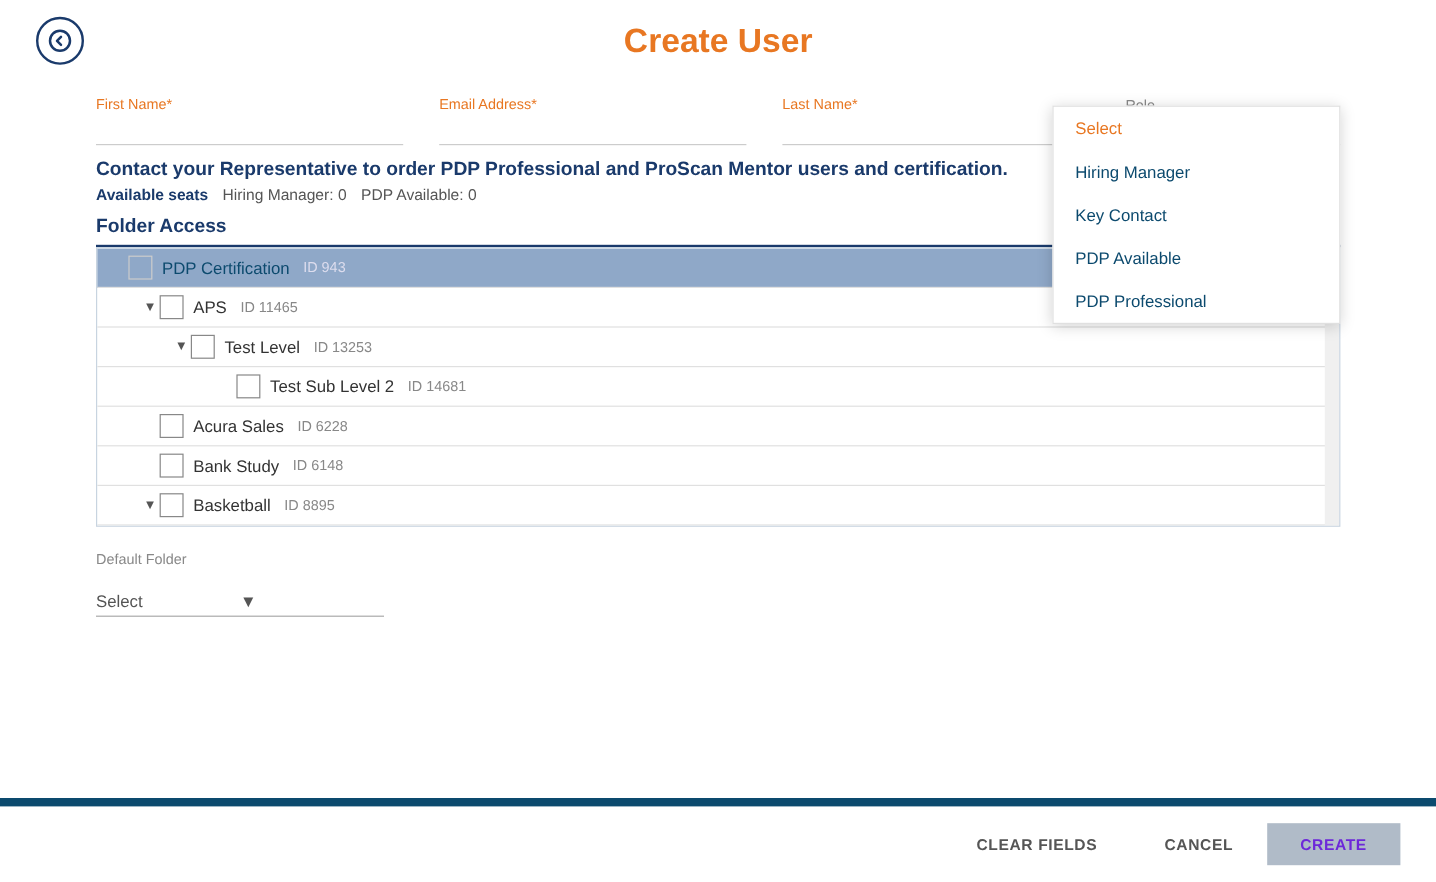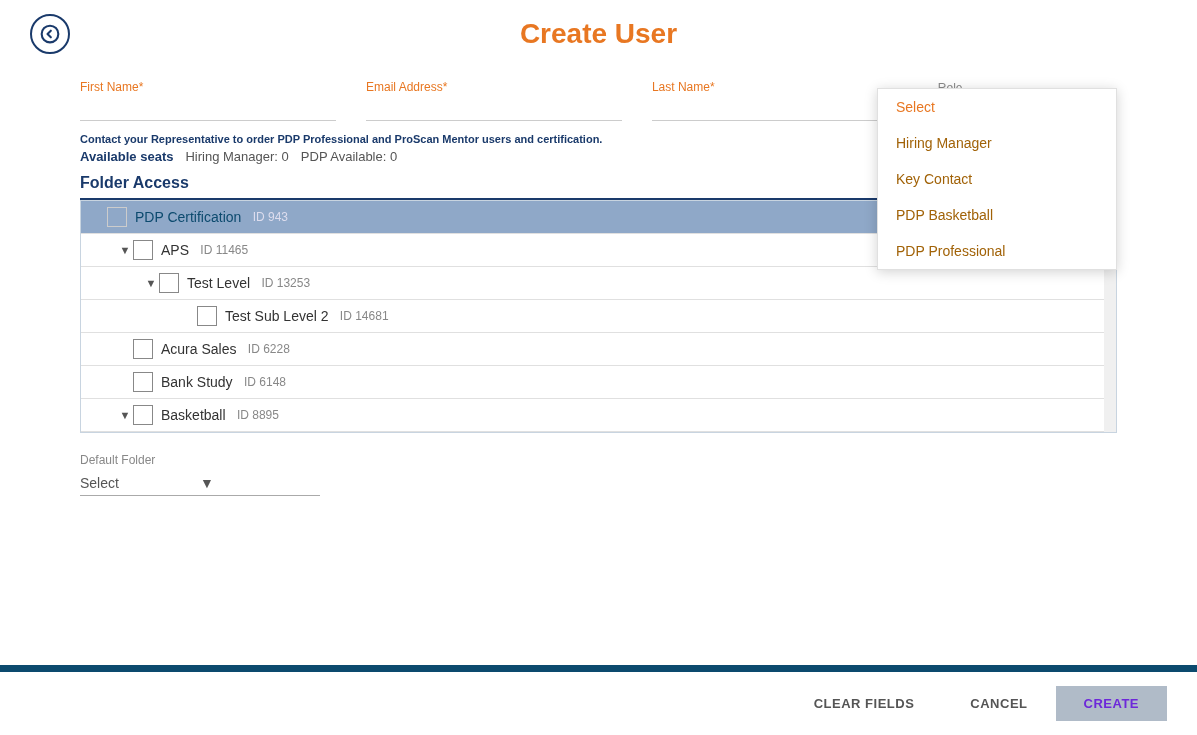--- a/index.html
+++ b/index.html
@@ -23,21 +23,21 @@
     .field-group label { font-size: 12px; color: #888; display: block; margin-bottom: 2px; }
     .field-group label span { color: #e87722; }
     .field-group input { width: 100%; border: none; border-bottom: 1px solid #ccc; padding: 4px 0; font-size: 14px; outline: none; color: #333; }
 
     
     .role-field { position: relative; flex: 0.7; }
     .role-field label { font-size: 12px; color: #888; display: block; margin-bottom: 2px; }
 
     
     .info-box { margin-bottom: 10px; }
-    .info-box .contact-msg { color: #1a3a6b; font-size: 11px; font-weight: 600; margin-bottom: 4px; }
+    .info-box .contact-msg { color: #1a3a6b; font-size: 16px; font-weight: 600; margin-bottom: 4px; }
     .info-box .seats-row { display: flex; align-items: center; gap: 12px; font-size: 13px; }
     .seats-label { font-weight: 600; color: #1a3a6b; }
     .seats-value { color: #555; }
 
     
     .folder-section { margin-top: 8px; }
     .folder-title { font-size: 16px; font-weight: 700; color: #1a3a6b; border-bottom: 2px solid #1a3a6b; padding-bottom: 6px; margin-bottom: 0; }
     .folder-row { border-bottom: 1px solid #e0e0e0; display: flex; align-items: center; padding: 6px 0; }
     .folder-row.highlight { background: #8fa8c8; }
     .chevron { width: 16px; height: 16px; display: inline-flex; align-items: center; justify-content: center; cursor: pointer; color: #555; font-size: 11px; flex-shrink: 0; }
@@ -46,35 +46,35 @@
     .folder-name.highlight { color: #0c4a6e; font-weight: 500; }
     .folder-id { font-size: 12px; color: #888; margin-left: 8px; }
     .folder-id.highlight { color: #dde; }
 
     .folder-list-wrap { border: 1px solid #c8d4e0; max-height: 290px; overflow: hidden; position: relative; }
     .scrollbar-track { position: absolute; right: 0; top: 0; bottom: 0; width: 12px; background: #f0f0f0; }
     .scrollbar-thumb { position: absolute; right: 0; top: 0; width: 12px; height: 60px; background: #c0c8d4; border-radius: 2px; }
 
     
     .default-folder-section { margin-top: 20px; padding-bottom: 20px; }
-    .default-folder-label { font-size: 12px; color: #888; margin-bottom: 4px; }
+    .default-folder-label { font-size: 12px; color: #888; margin-bottom: 16px; }
     .default-folder-select { display: flex; align-items: center; border-bottom: 1px solid #aaa; width: 240px; padding: 4px 0; cursor: pointer; }
     .default-folder-select span { flex: 1; font-size: 14px; color: #555; }
     .dropdown-arrow { color: #888; font-size: 12px; }
 
     
     .bottom-bar { position: absolute; bottom: 0; left: 0; right: 0; display: flex; justify-content: flex-end; align-items: center; padding: 14px 30px; background: #fff; border-top: 7px solid #0c4a6e; gap: 0; }
     .btn { padding: 10px 28px; font-size: 13px; font-weight: 600; letter-spacing: 0.5px; border: none; cursor: pointer; }
     .btn-clear { background: transparent; color: #555; }
     .btn-cancel { background: transparent; color: #555; }
     .btn-create { background: #b0bbc8; color: #6d28d9; }
 
     
     .dropdown-overlay { position: absolute; top: 88px; right: 80px; width: 240px; background: #fff; box-shadow: 0 2px 12px rgba(0,0,0,0.18); z-index: 100; border: 1px solid #e0e0e0; }
-    .dropdown-overlay .d-item { padding: 10px 18px; font-size: 14px; color: #a16207; cursor: pointer; }
+    .dropdown-overlay .d-item { padding: 10px 18px; font-size: 14px; color: #0c4a6e; cursor: pointer; }
     .dropdown-overlay .d-item.selected { color: #e87722; font-weight: 500; }
 
     
     .indent-0 { padding-left: 10px; }
     .indent-1 { padding-left: 36px; }
     .indent-2 { padding-left: 62px; }
     .indent-3 { padding-left: 88px; }
   </style>
 </head>
 <body>
@@ -198,21 +198,21 @@
         <span class="dropdown-arrow">▼</span>
       </div>
     </div>
 
   </div>
 
   <div class="dropdown-overlay">
     <div class="d-item selected">Select</div>
     <div class="d-item">Hiring Manager</div>
     <div class="d-item">Key Contact</div>
-    <div class="d-item">PDP Basketball</div>
+    <div class="d-item">PDP Available</div>
     <div class="d-item">PDP Professional</div>
   </div>
 
   <div class="bottom-bar">
     <button class="btn btn-clear">CLEAR FIELDS</button>
     <button class="btn btn-cancel">CANCEL</button>
     <button class="btn btn-create">CREATE</button>
   </div>
 
 </div>

